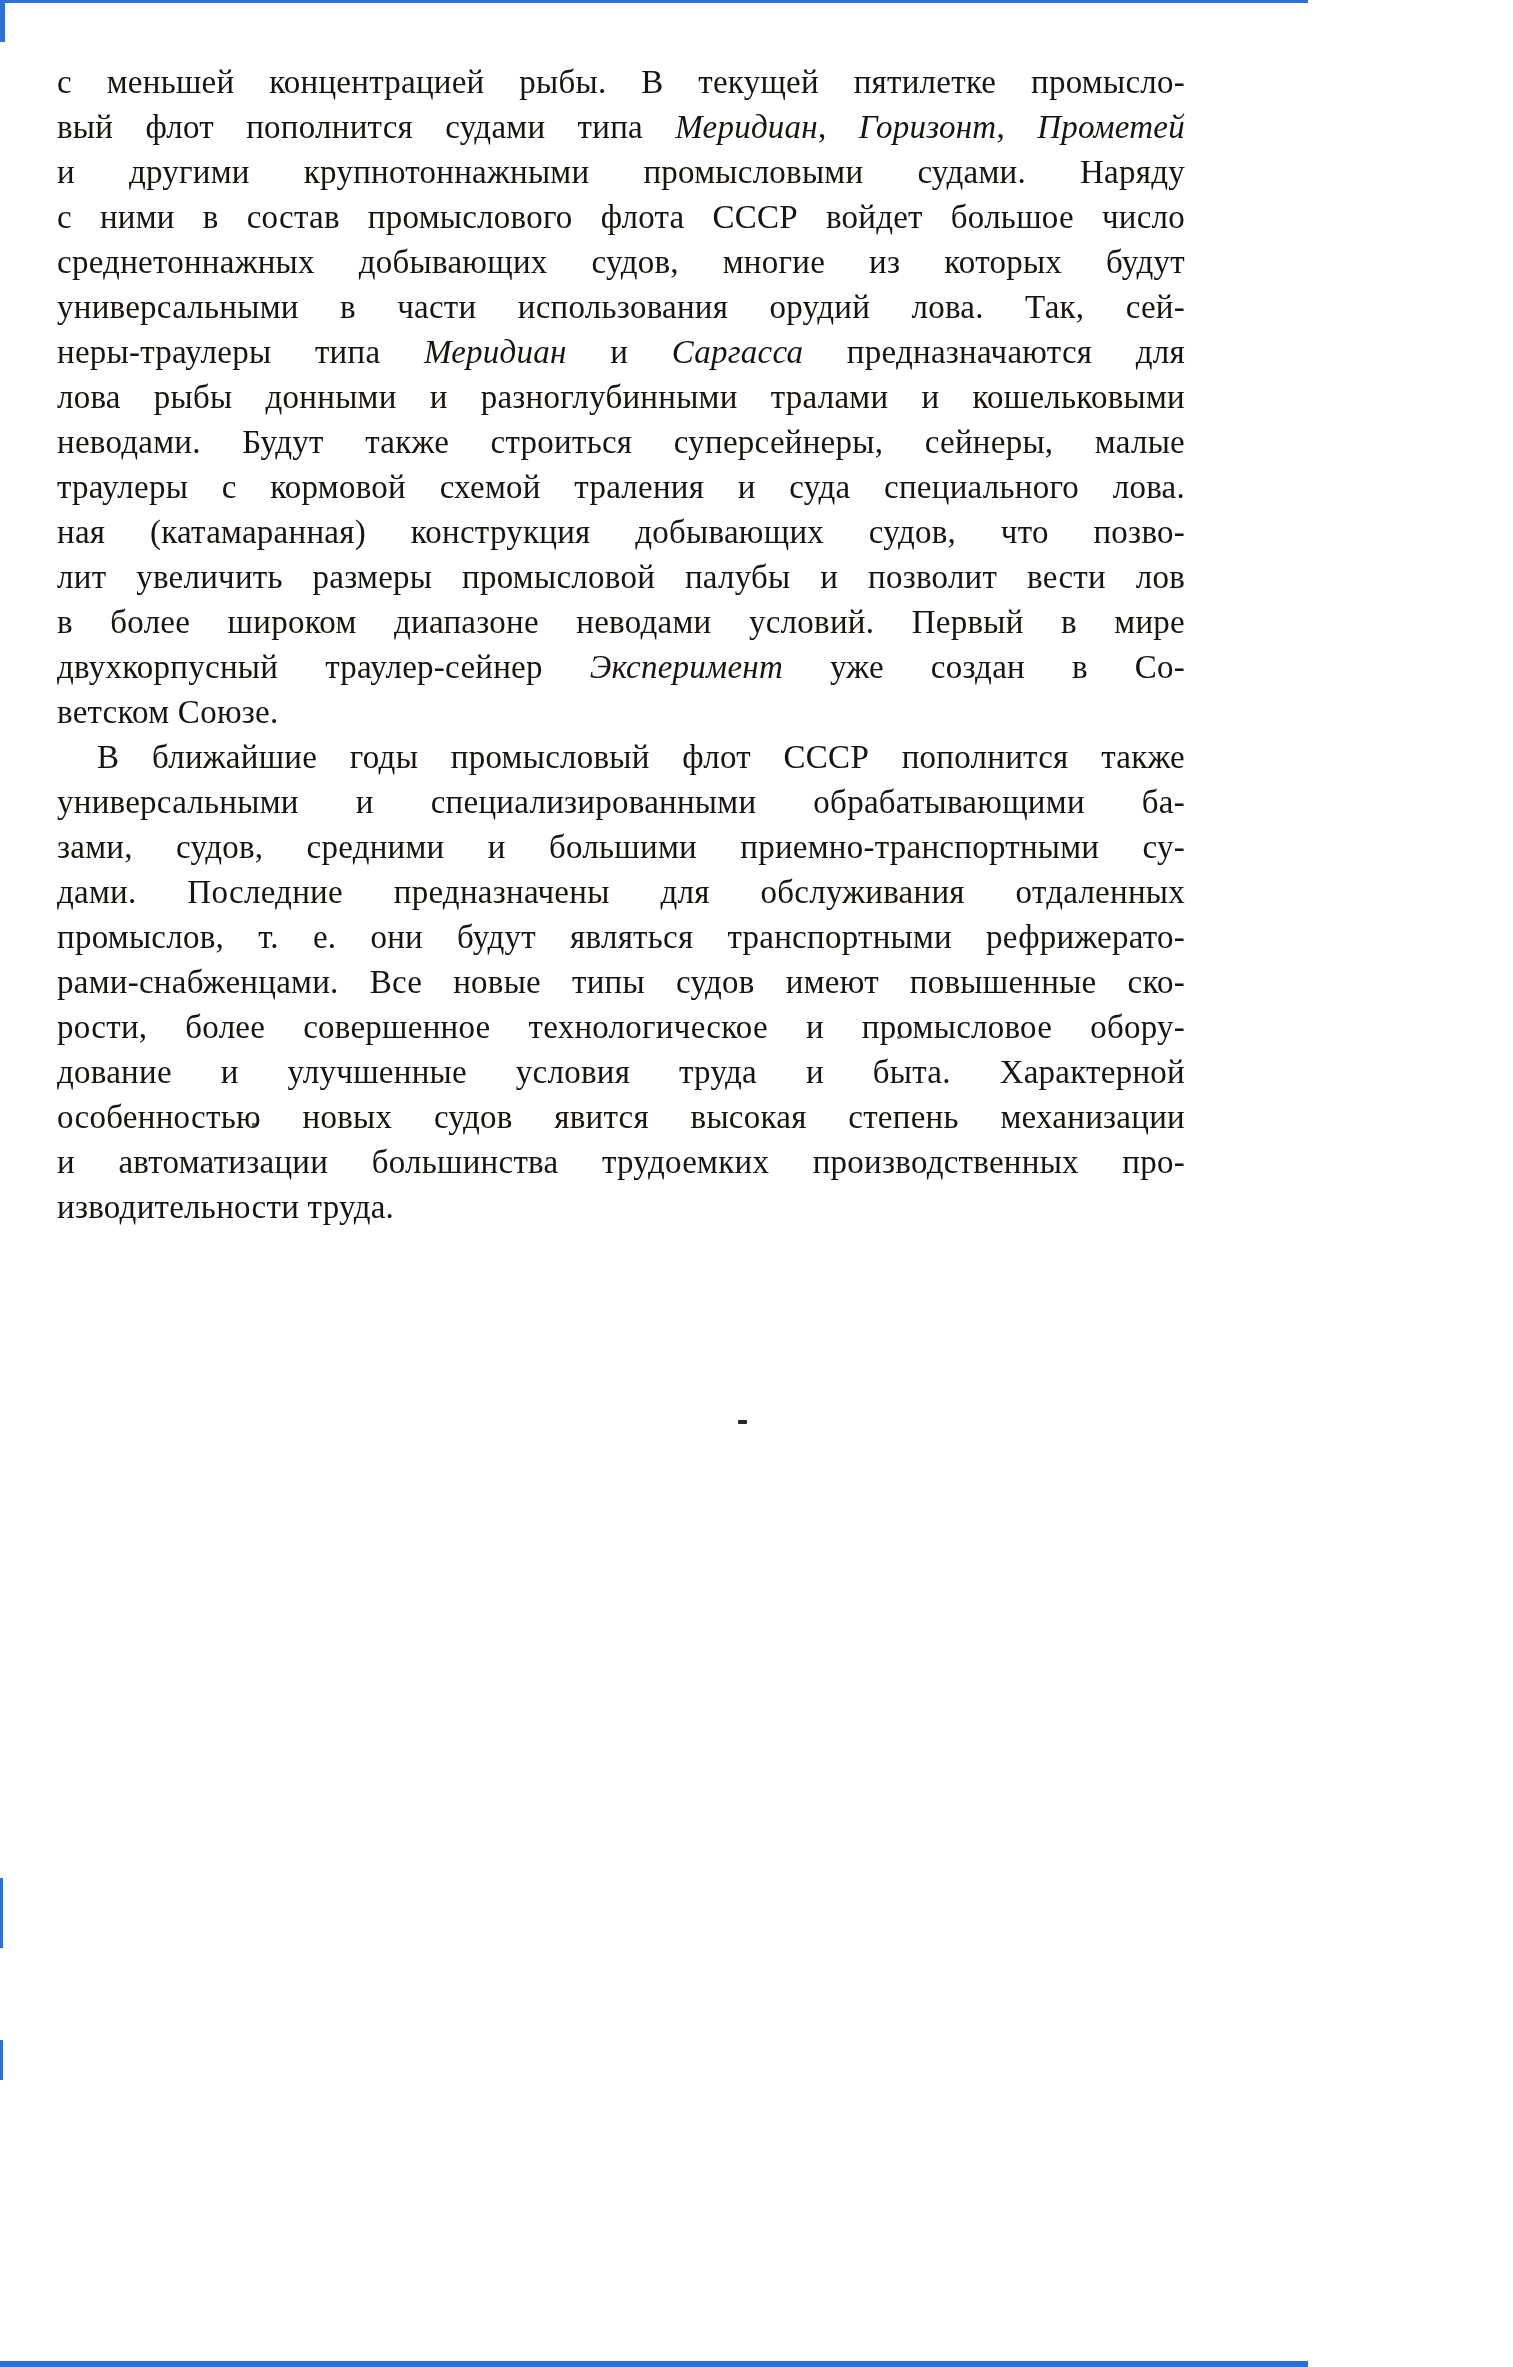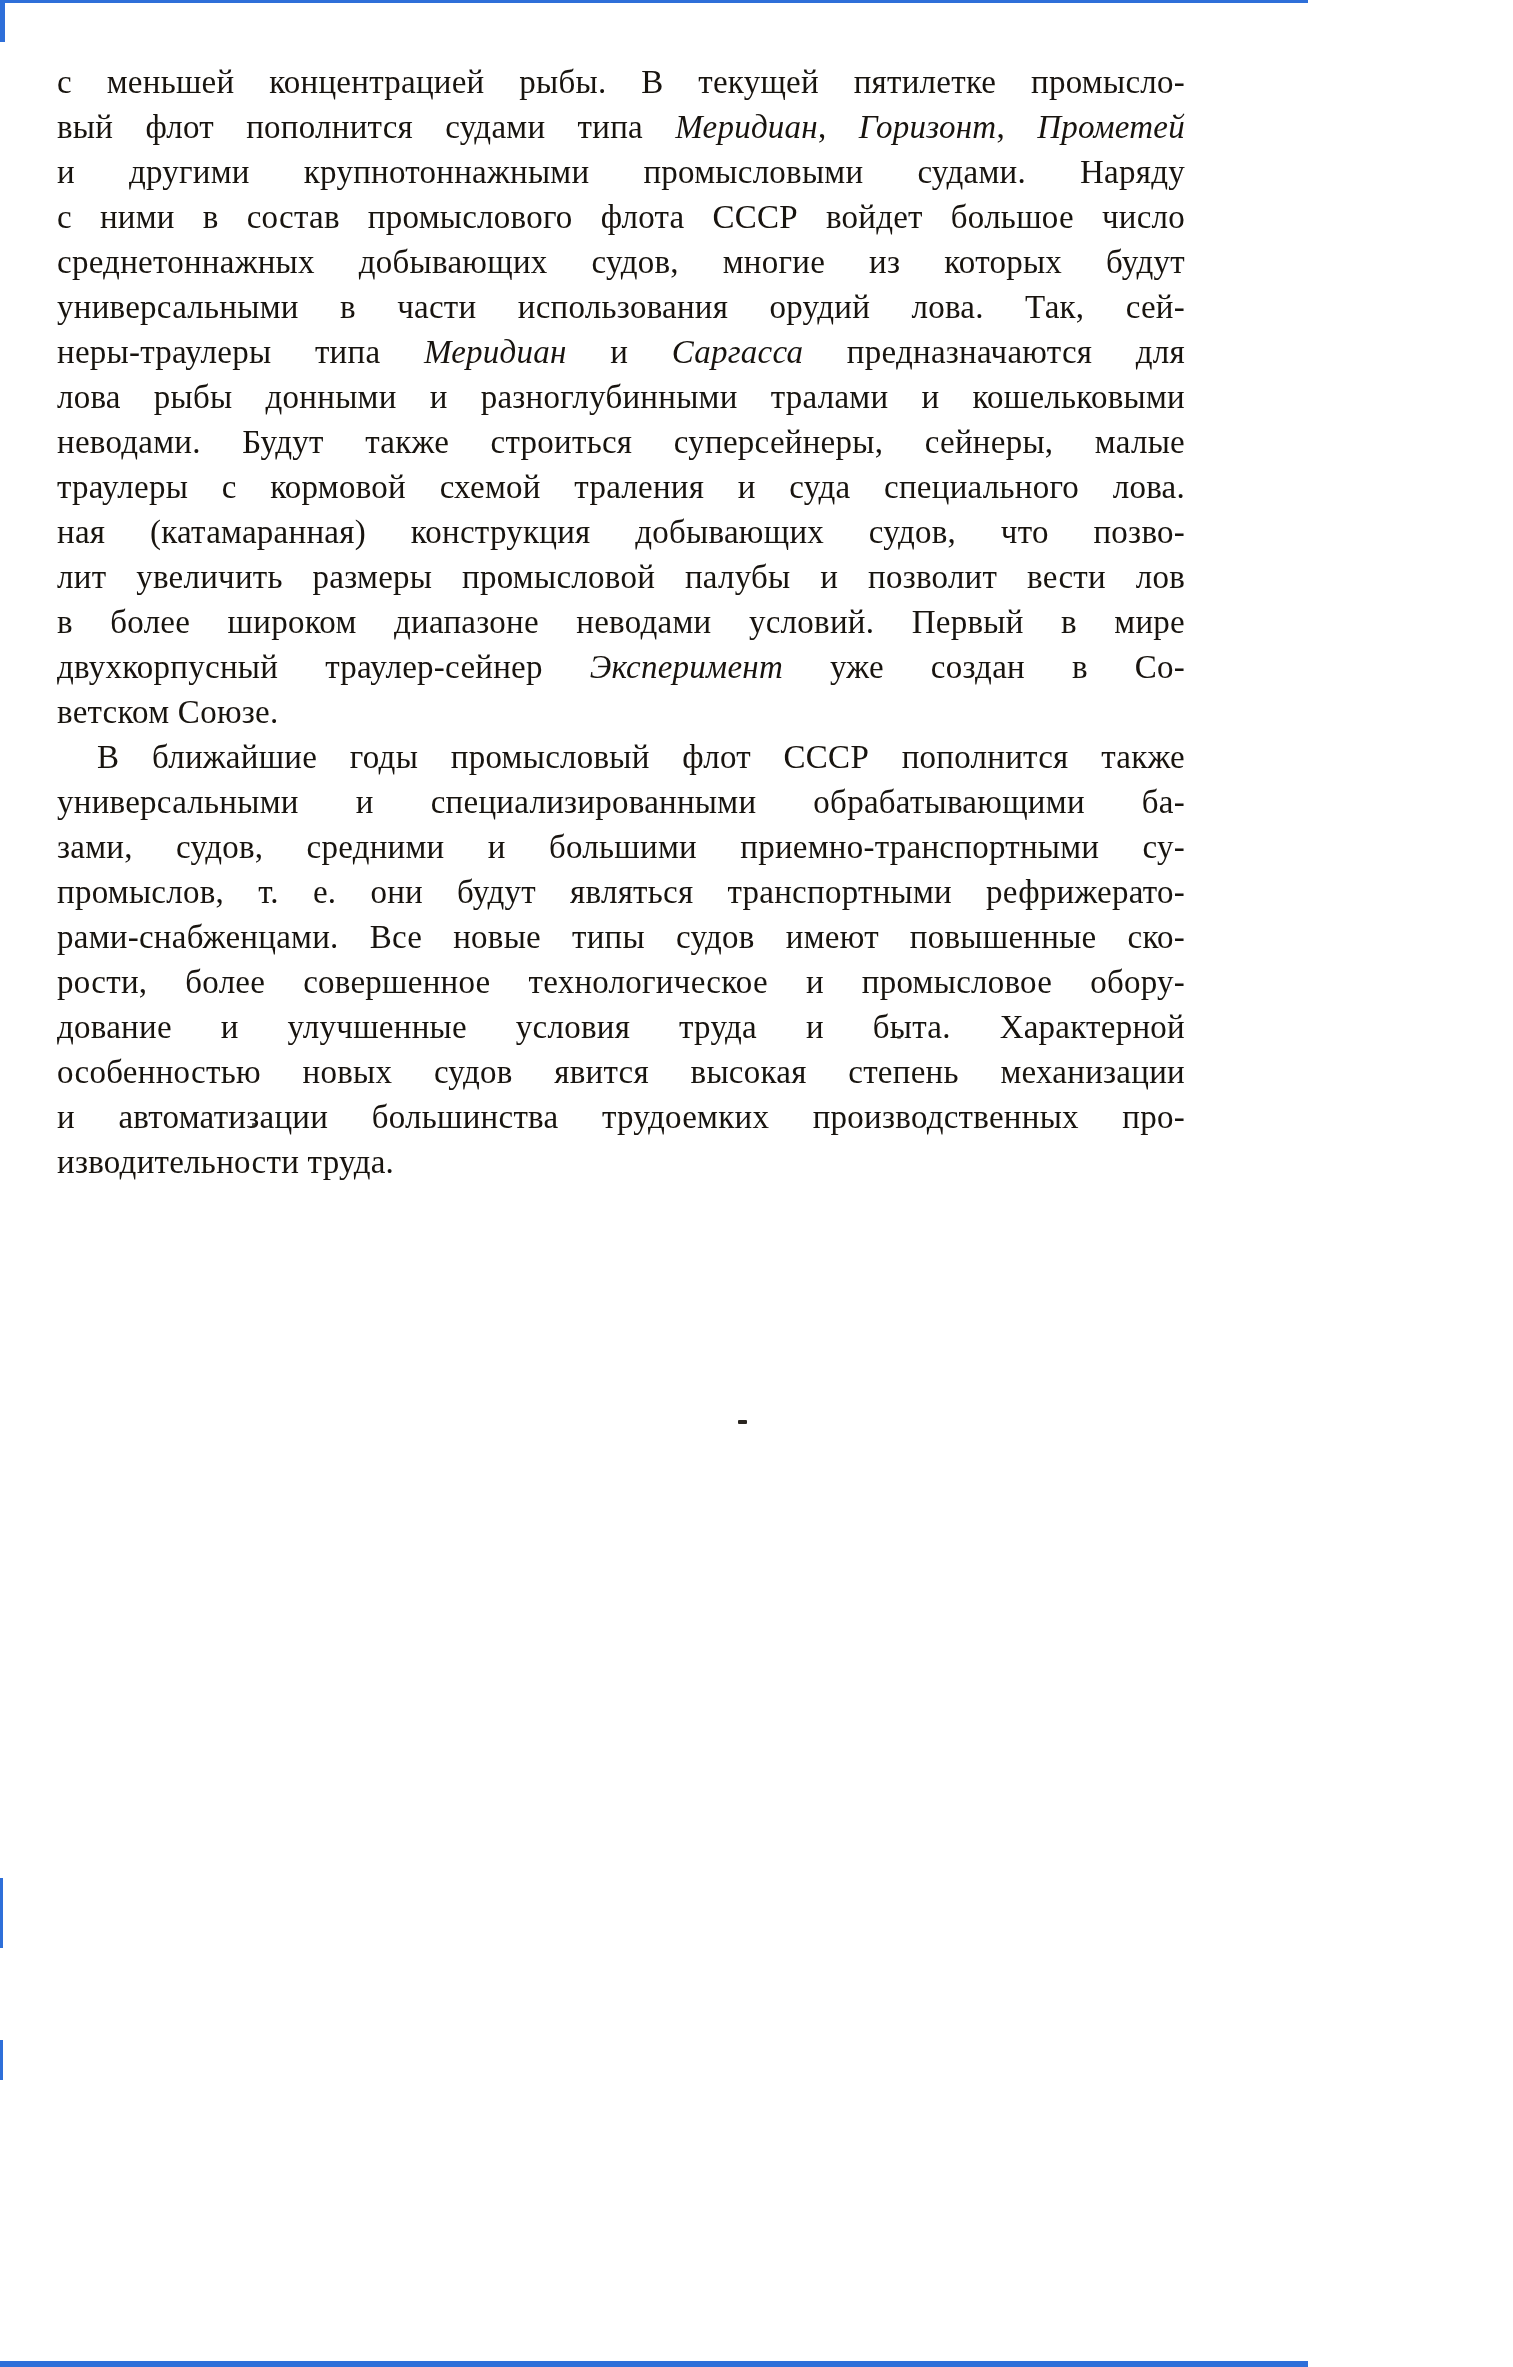--- a/index.html
+++ b/index.html
@@ -75,20 +75,21 @@
         <div class="line"><span>ная (катамаранная) конструкция добывающих судов, что позво-</span></div>
         <div class="line"><span>лит увеличить размеры промысловой палубы и позволит вести лов</span></div>
         <div class="line"><span>в более широком диапазоне неводами условий. Первый в мире</span></div>
         <div class="line"><span>двухкорпусный траулер-сейнер </span><span class="it">Эксперимент</span><span> уже создан в Со-</span></div>
         <div class="line last"><span>ветском Союзе.</span></div>
       </div>
       <div class="para">
         <div class="line indent"><span>В ближайшие годы промысловый флот СССР пополнится также</span></div>
         <div class="line"><span>универсальными и специализированными обрабатывающими ба-</span></div>
         <div class="line"><span>зами, судов, средними и большими приемно-транспортными су-</span></div>
+        <div class="line"><span>дами. Последние предназначены для обслуживания отдаленных</span></div>
         <div class="line"><span>промыслов, т. е. они будут являться транспортными рефрижерато-</span></div>
         <div class="line"><span>рами-снабженцами. Все новые типы судов имеют повышенные ско-</span></div>
         <div class="line"><span>рости, более совершенное технологическое и промысловое обору-</span></div>
         <div class="line"><span>дование и улучшенные условия труда и быта. Характерной</span></div>
         <div class="line"><span>особенностью новых судов явится высокая степень механизации</span></div>
         <div class="line"><span>и автоматизации большинства трудоемких производственных про-</span></div>
         <div class="line last"><span>изводительности труда.</span></div>
       </div>
     </div>
 

